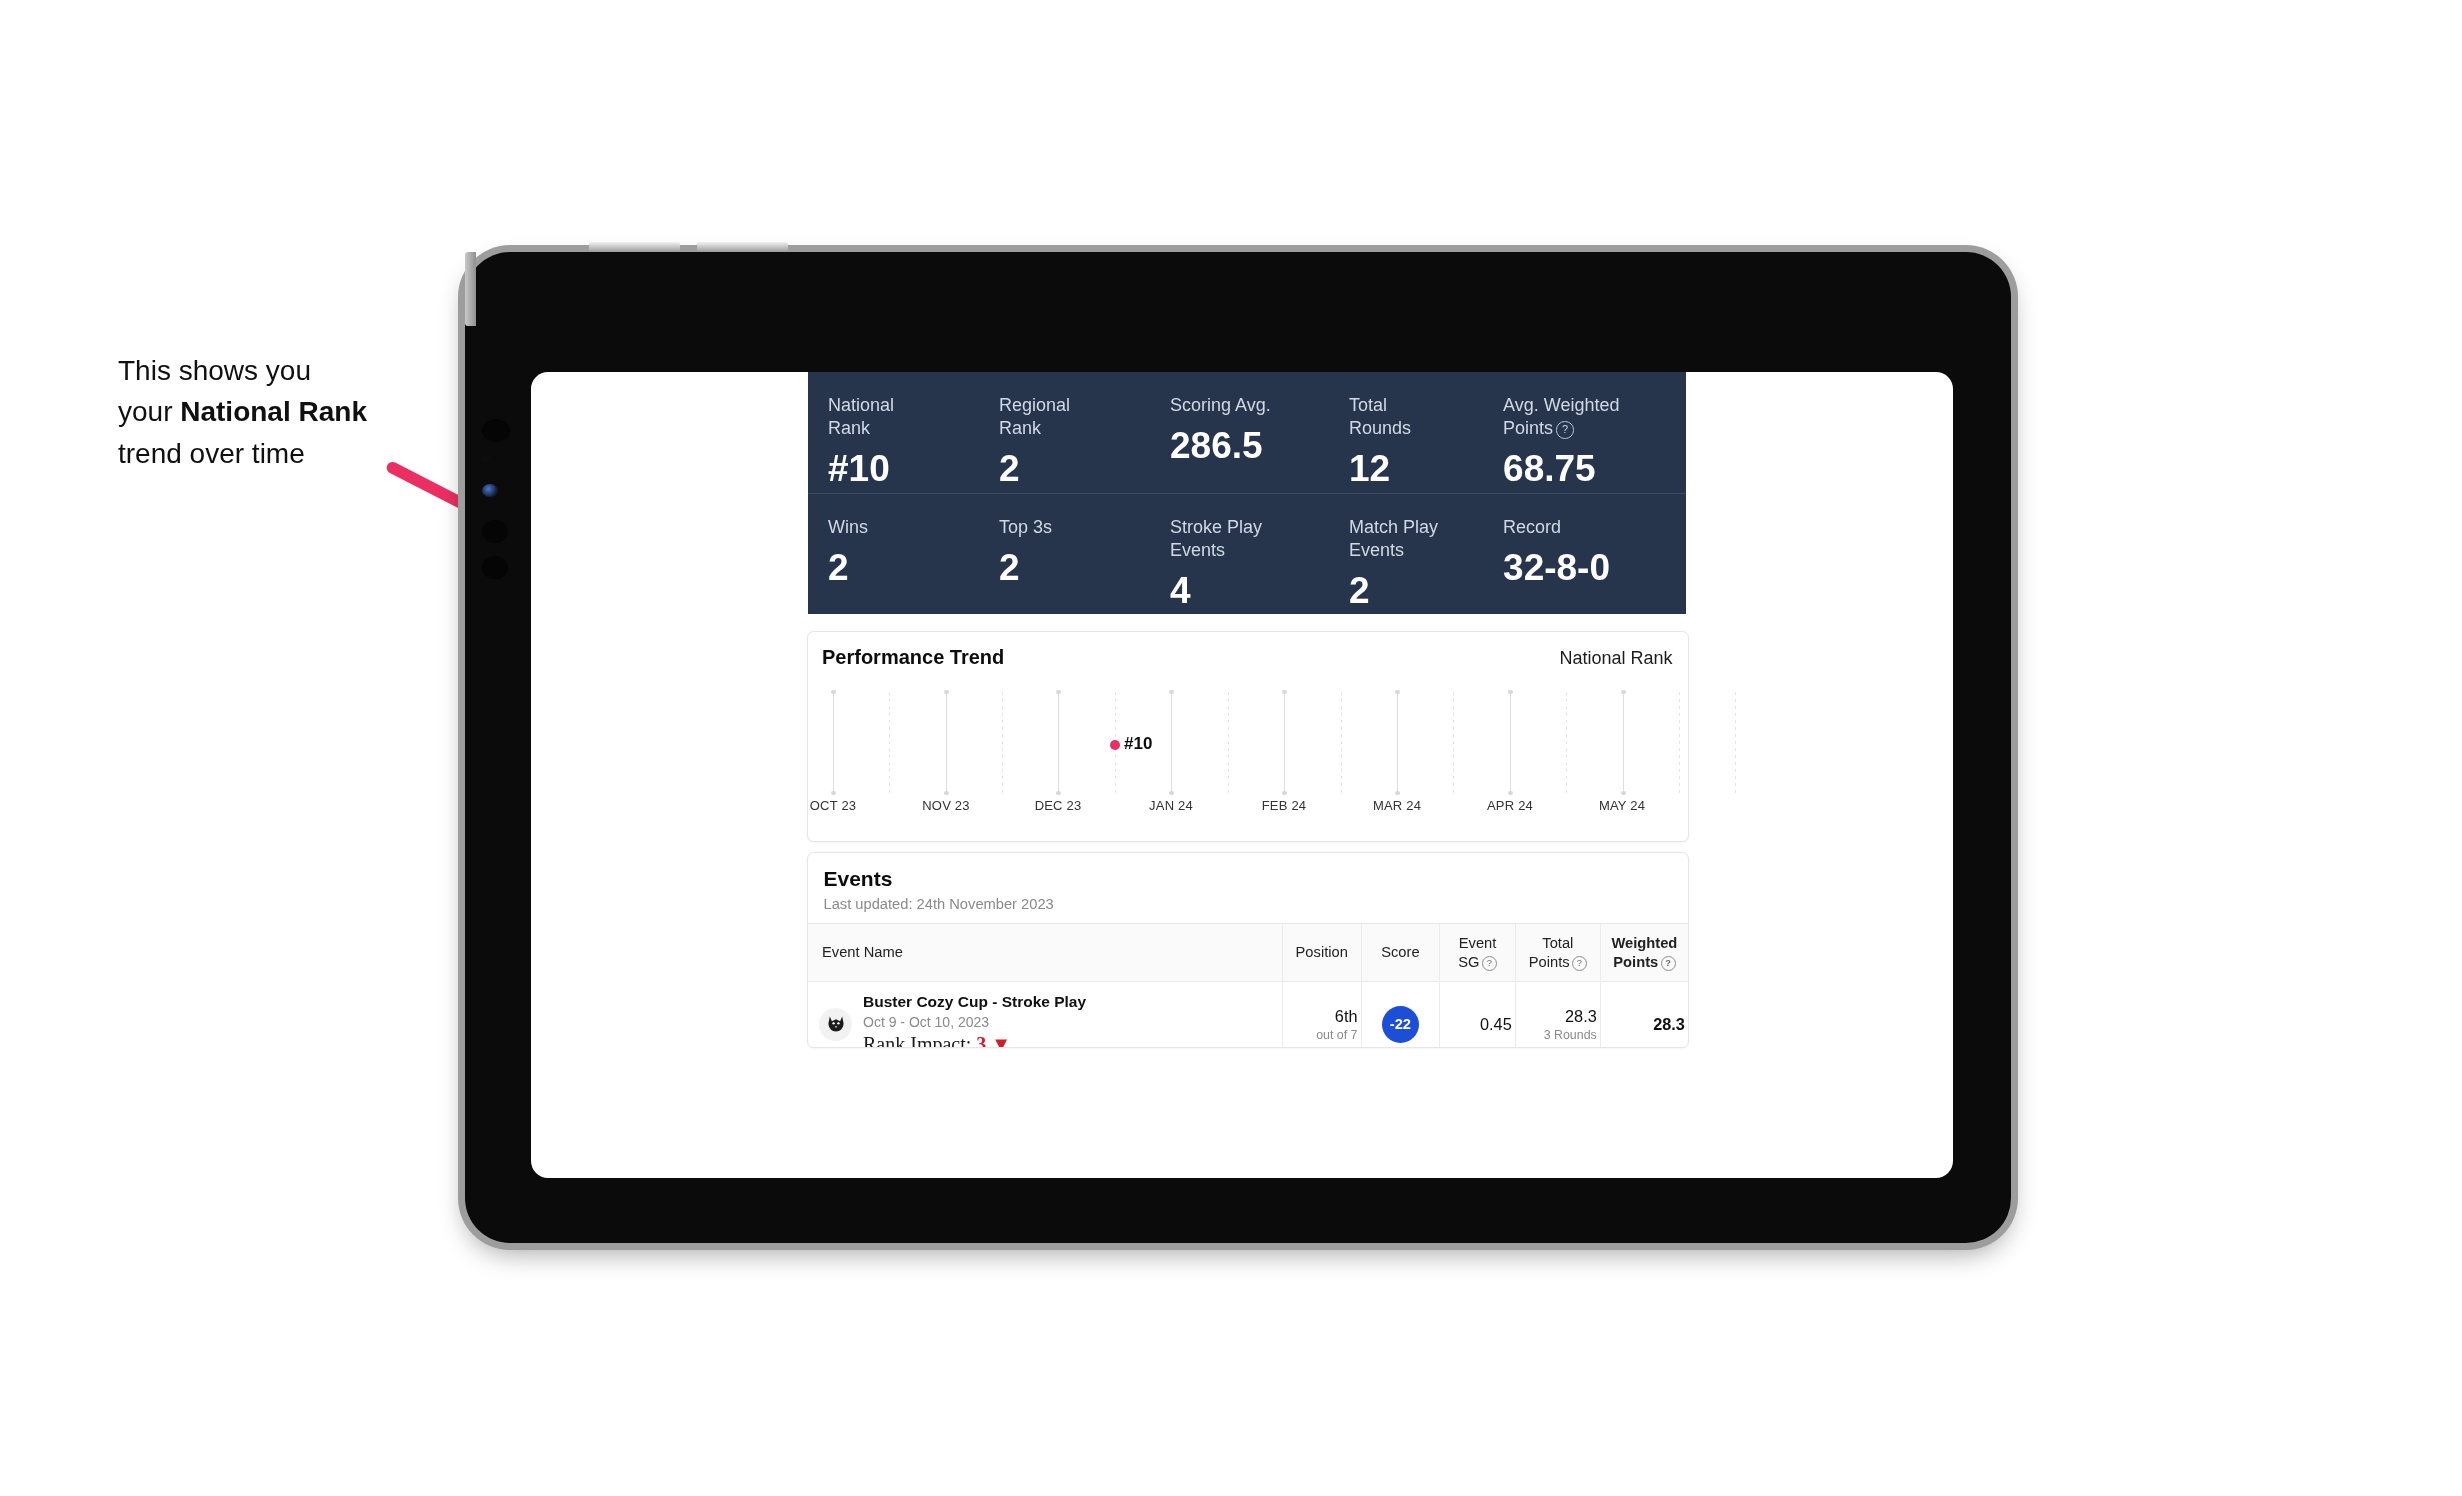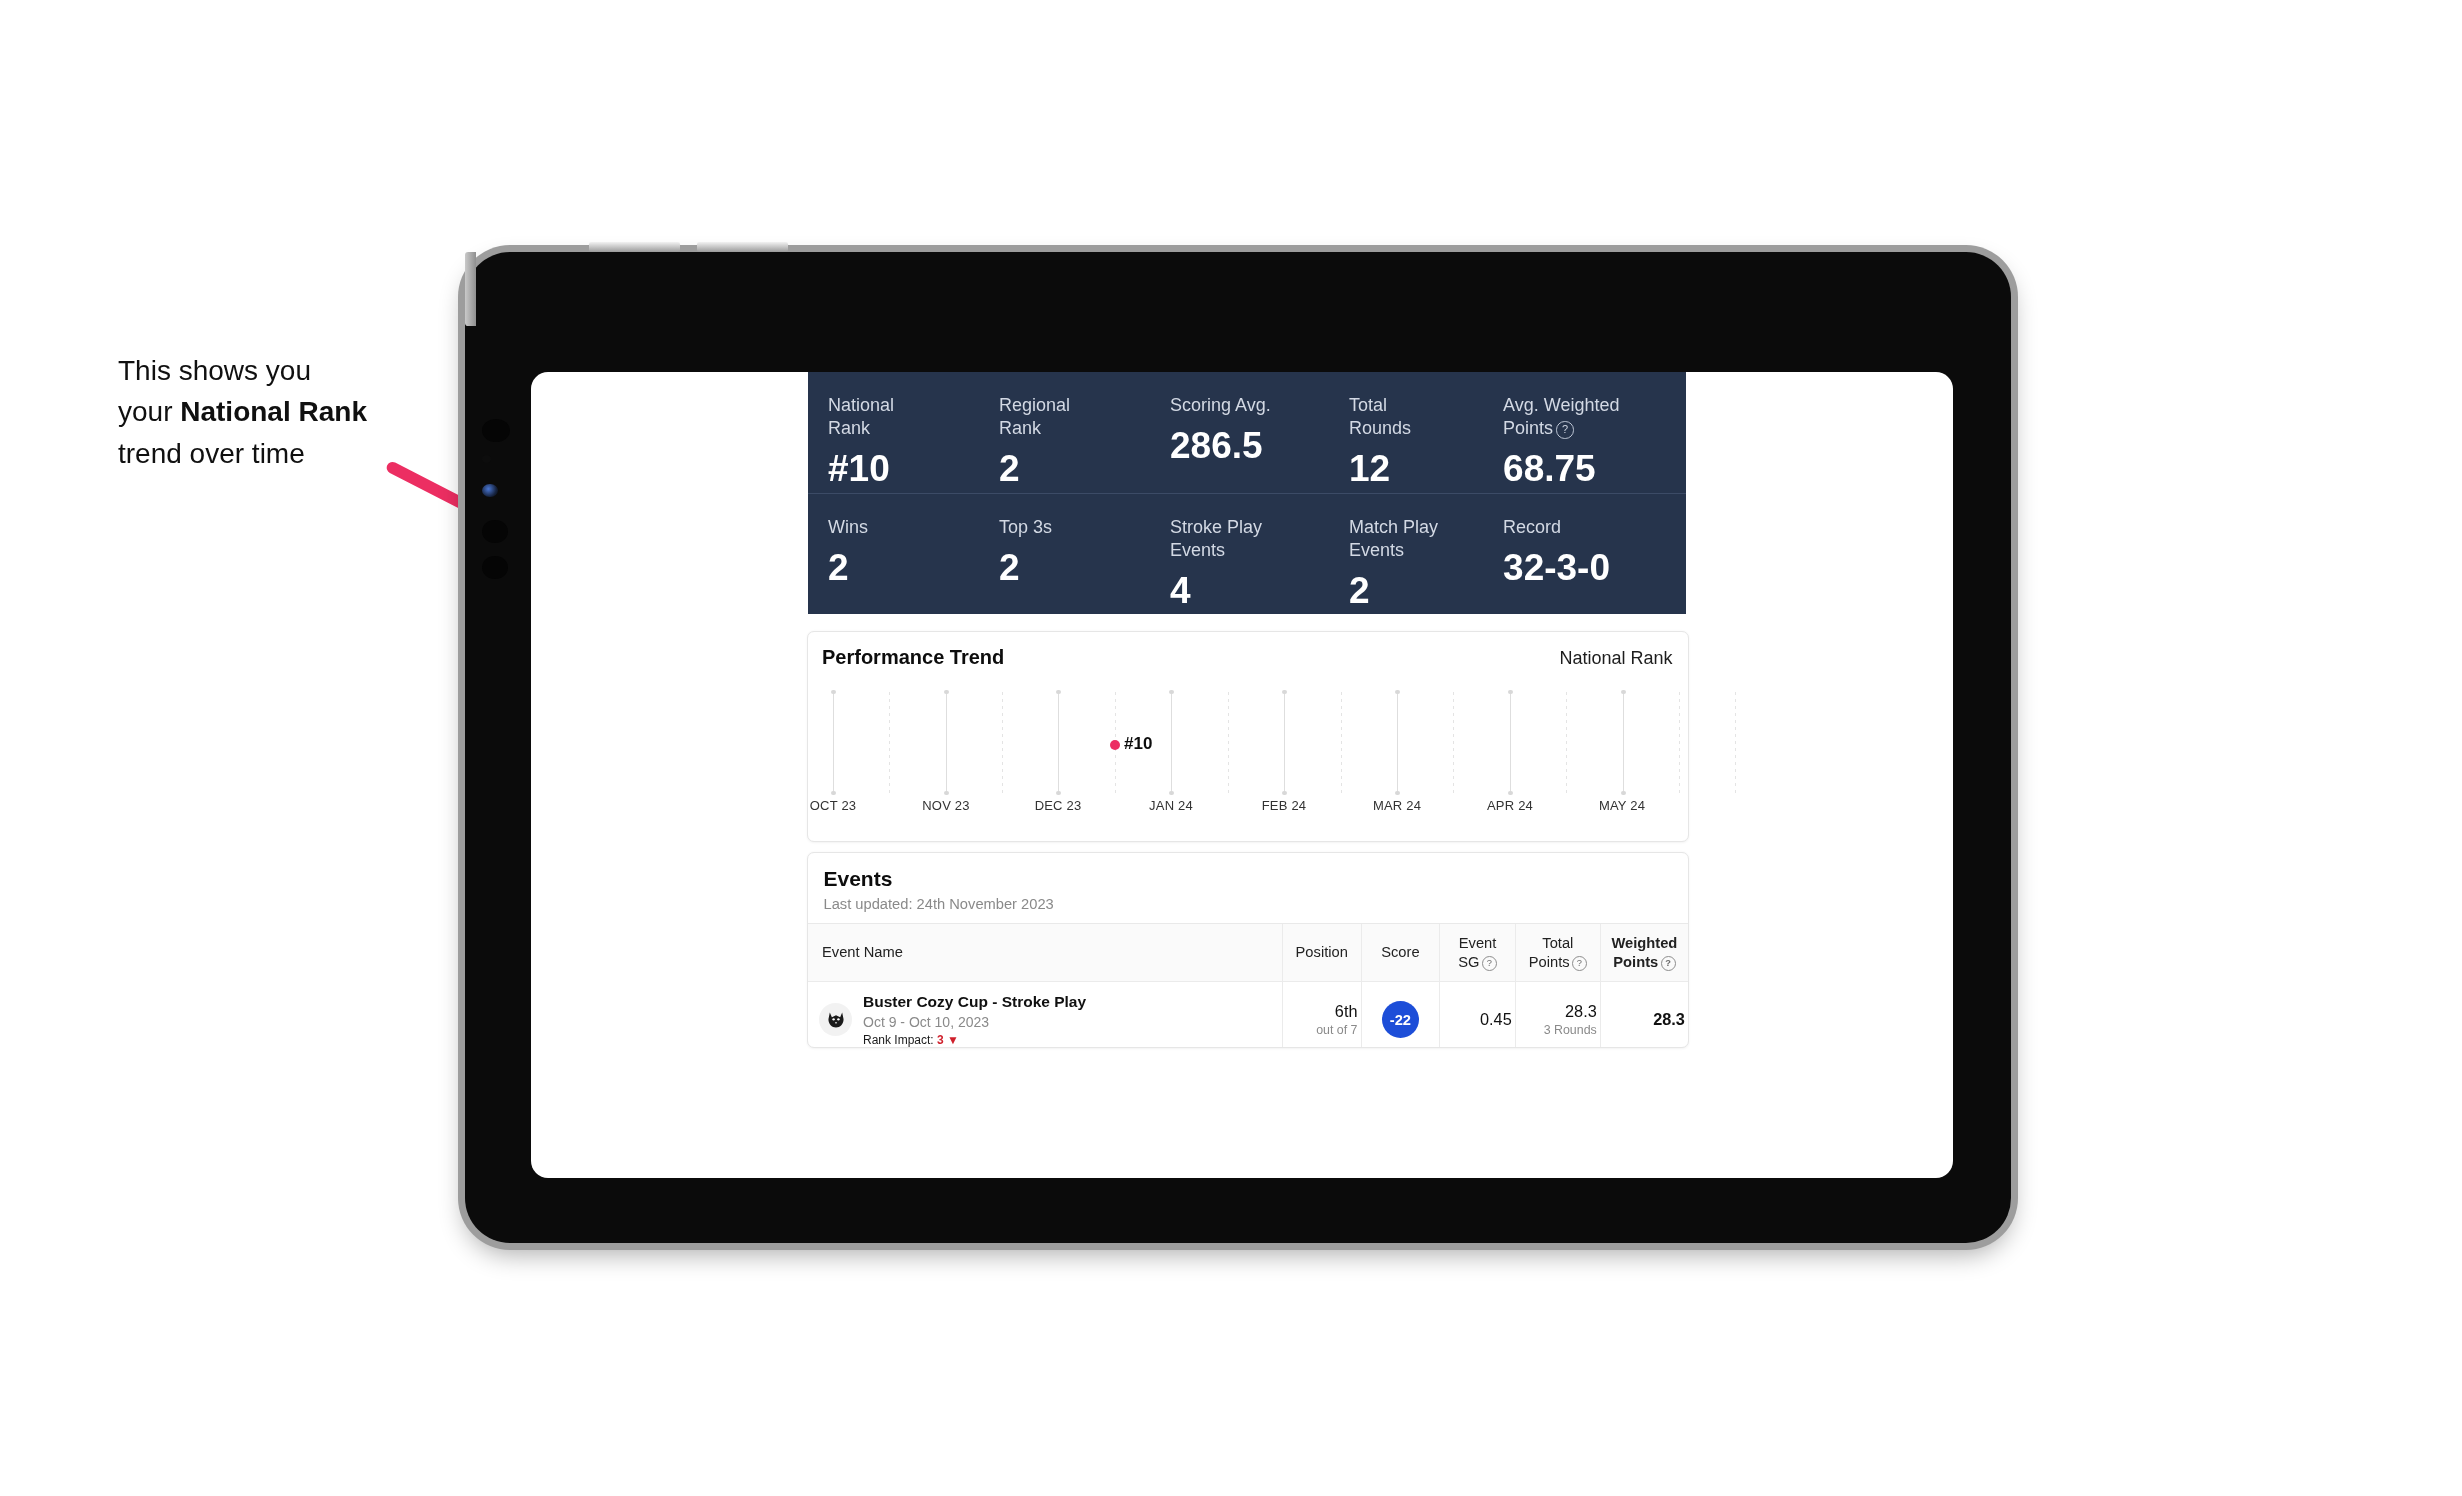--- a/index.html
+++ b/index.html
@@ -117,21 +117,21 @@
   }
   tbody td:last-child{border-right:none;}
   td.name-cell{text-align:left;padding-left:11px;}
   .name-wrap{display:flex;align-items:center;gap:11px;}
   .avatar{
     width:33px;height:33px;border-radius:50%;background:#f2f2f2;flex:0 0 33px;
     display:flex;align-items:center;justify-content:center;
   }
   .ev-name{font-size:15.5px;font-weight:700;color:#101010;}
   .ev-date{font-size:14px;color:#8a8a8a;margin-top:3.1px;}
-  .ev-rank{font-size:12px;color:#1a1a1a;margin-top:3.1px;}
+  .ev-rank{font-size:20px;color:#1a1a1a;margin-top:3.1px;font-family:Liberation Serif, serif;}
   .ev-rank .v{color:#cf1f2b;font-weight:700;}
   .pos-main{font-size:16.3px;color:#111;}
   .pos-sub{font-size:12.4px;color:#8a8a8a;margin-top:2.3px;}
   .score-badge{
     width:37px;height:37px;border-radius:50%;background:#c8202a;color:#fff;
     font-size:14.7px;font-weight:700;display:flex;align-items:center;justify-content:center;margin:0 auto;
   }
   .num{font-size:16.3px;color:#111;}
   .num.bold{font-weight:700;}
   .sub{font-size:12.4px;color:#8a8a8a;margin-top:2.3px;}
@@ -198,21 +198,21 @@
             <div class="stat c2">
               <div class="stat-label">Stroke Play<br>Events</div>
               <div class="stat-value">4</div>
             </div>
             <div class="stat c3">
               <div class="stat-label">Match Play<br>Events</div>
               <div class="stat-value">2</div>
             </div>
             <div class="stat c4">
               <div class="stat-label">Record</div>
-              <div class="stat-value">32-3-0</div>
+              <div class="stat-value">32-8-0</div>
             </div>
           </div>
         </div>
 
       <div class="card" id="trend">
         <div id="trend-title">Performance Trend</div>
         <div id="trend-legend">National Rank</div>
         <div id="plot">
             <div class="gl major" style="left: 11px;">
               <span class="cap t"></span>

